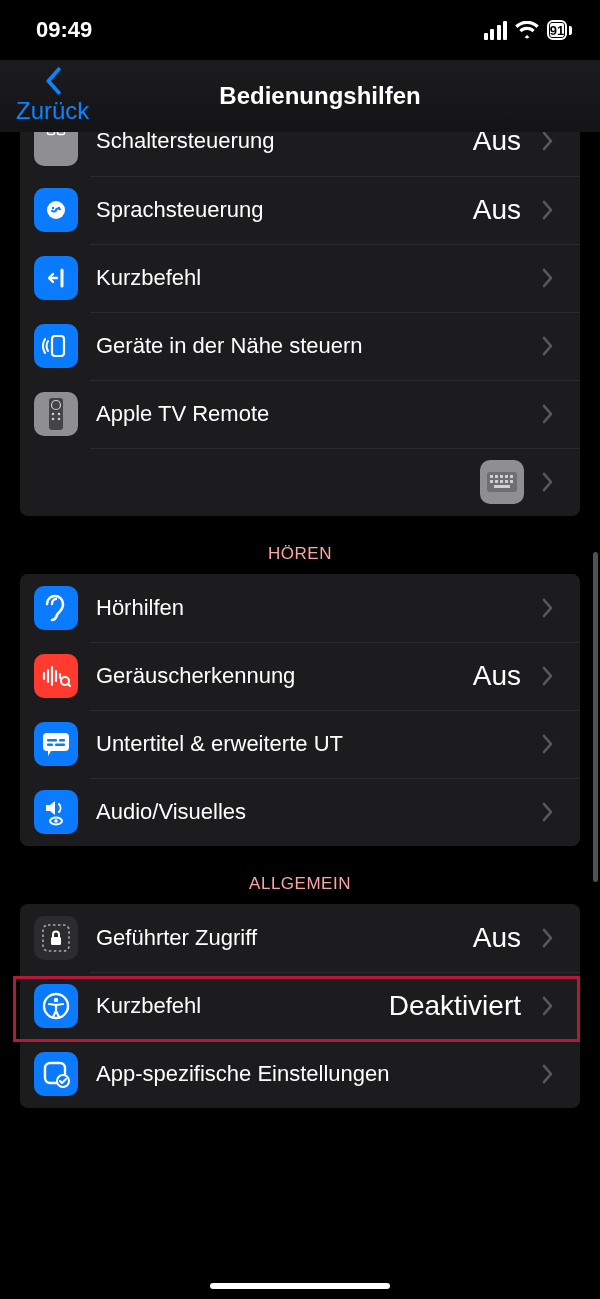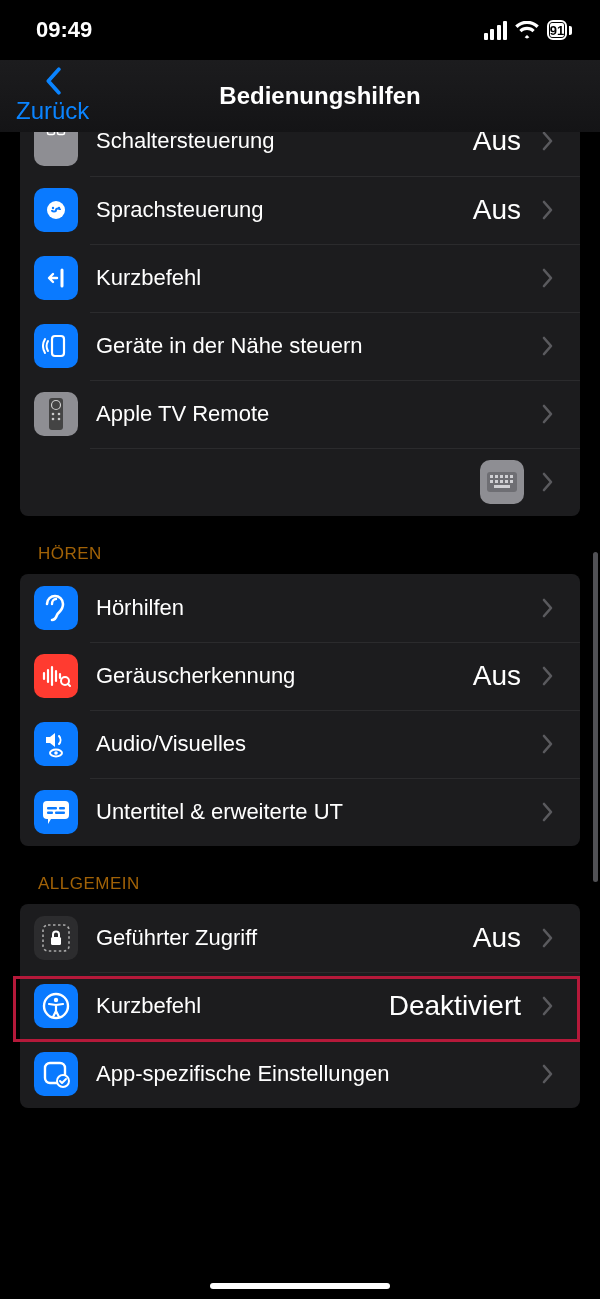--- a/index.html
+++ b/index.html
@@ -24,21 +24,21 @@
   .nav-back { display:flex; align-items:center; gap:2px; color:#0a84ff; font-size:24px;flex-direction:column; }
   .nav-back svg { display:block; }
   .nav-title { position:absolute; left:0; right:0; text-align:center; font-size:24px; font-weight:600; pointer-events:none;padding-left:40px; }
 
   
   .content { height: calc(1299px - 60px - 72px); overflow:hidden; position:relative; }
   .inner { padding: 0 20px 60px 20px; }
 
   .group { background:#1c1c1e; border-radius: 8px; overflow:hidden; }
   .group.first { border-top-left-radius:0; border-top-right-radius:0; margin-top:0; }
-  .group-header { color:#a16207; font-size:17px; letter-spacing: 0.5px; text-transform: uppercase; padding: 28px 18px 10px 18px; }
+  .group-header { color:#fca5a5; font-size:17px; letter-spacing: 0.5px; text-transform: uppercase; padding: 28px 18px 10px 18px; text-align: center; }
 
   .row { display:flex; align-items:center; min-height: 68px; padding: 10px 27px 10px 14px; position:relative;justify-content:flex-end; }
   .row + .row::before { content:""; position:absolute; top:0; left:70px; right:0; height:1px; background:#3a3a3c; opacity:0.5; }
   .icon-wrap { width:44px; height:44px; border-radius:10px; display:flex; align-items:center; justify-content:center; flex-shrink:0; margin-right:18px; }
   .ic-blue { background:#0a7aff; }
   .ic-gray { background:#8e8e93; }
   .ic-red { background:#ff3b30; }
   .ic-dark { background:#2c2c2e; }
   .row-label { font-size:22px; flex:1; color:#fff; }
   .row-detail { font-size:28px; color:#ffffff; margin-right:21px; }
@@ -221,48 +221,48 @@
               </svg>
           </div>
           <div class="row-label">Geräuscherkennung</div>
           <div class="row-detail">Aus</div>
           <svg class="chevron" width="11" height="20" viewBox="0 0 11 20">
               <path d="M2 2l7 8-7 8" stroke="currentColor" stroke-width="2.6" fill="none" stroke-linecap="round" stroke-linejoin="round"></path>
             </svg>
         </div>
         <div class="row">
           <div class="icon-wrap ic-blue">
-            <svg width="28" height="30" viewBox="0 0 28 30">
-                <path d="M4 8v6h4l5 4V4L8 8H4z" fill="#fff"></path>
-                <path d="M17 7a6 6 0 0 1 0 8" stroke="#fff" stroke-width="2" fill="none" stroke-linecap="round"></path>
-                <ellipse cx="14" cy="24" rx="6" ry="3.5" fill="none" stroke="#fff" stroke-width="2"></ellipse>
-                <circle cx="14" cy="24" r="1.8" fill="#fff"></circle>
-              </svg>
-          </div>
-          <div class="row-label">Audio/Visuelles</div>
-          <svg class="chevron" width="11" height="20" viewBox="0 0 11 20">
-              <path d="M2 2l7 8-7 8" stroke="currentColor" stroke-width="2.6" fill="none" stroke-linecap="round" stroke-linejoin="round"></path>
-            </svg>
-        </div>
-        <div class="row">
-          <div class="icon-wrap ic-blue">
             <svg width="30" height="26" viewBox="0 0 30 26">
                 <rect x="2" y="2" width="26" height="18" rx="4" fill="#fff"></rect>
                 <path d="M10 20l-3 5v-5" fill="#fff"></path>
                 <rect x="6" y="8" width="10" height="2.5" rx="1" fill="#0a7aff"></rect>
                 <rect x="18" y="8" width="6" height="2.5" rx="1" fill="#0a7aff"></rect>
                 <rect x="6" y="12.5" width="6" height="2.5" rx="1" fill="#0a7aff"></rect>
                 <rect x="14" y="12.5" width="10" height="2.5" rx="1" fill="#0a7aff"></rect>
               </svg>
           </div>
           <div class="row-label">Untertitel &amp; erweiterte UT</div>
           <svg class="chevron" width="11" height="20" viewBox="0 0 11 20">
               <path d="M2 2l7 8-7 8" stroke="currentColor" stroke-width="2.6" fill="none" stroke-linecap="round" stroke-linejoin="round"></path>
             </svg>
         </div>
+        <div class="row">
+          <div class="icon-wrap ic-blue">
+            <svg width="28" height="30" viewBox="0 0 28 30">
+                <path d="M4 8v6h4l5 4V4L8 8H4z" fill="#fff"></path>
+                <path d="M17 7a6 6 0 0 1 0 8" stroke="#fff" stroke-width="2" fill="none" stroke-linecap="round"></path>
+                <ellipse cx="14" cy="24" rx="6" ry="3.5" fill="none" stroke="#fff" stroke-width="2"></ellipse>
+                <circle cx="14" cy="24" r="1.8" fill="#fff"></circle>
+              </svg>
+          </div>
+          <div class="row-label">Audio/Visuelles</div>
+          <svg class="chevron" width="11" height="20" viewBox="0 0 11 20">
+              <path d="M2 2l7 8-7 8" stroke="currentColor" stroke-width="2.6" fill="none" stroke-linecap="round" stroke-linejoin="round"></path>
+            </svg>
+        </div>
       </div>
 
       <div class="group-header">Allgemein</div>
       <div class="group" style="position:relative;">
         <div class="row">
           <div class="icon-wrap ic-dark">
             <svg width="34" height="34" viewBox="0 0 34 34">
                 <rect x="4" y="4" width="26" height="26" rx="5" fill="none" stroke="#aaa" stroke-width="1.6" stroke-dasharray="2.5 2.5"></rect>
                 <rect x="12" y="16" width="10" height="8" rx="1.5" fill="#fff"></rect>
                 <path d="M14 16v-2.5a3 3 0 0 1 6 0V16" fill="none" stroke="#fff" stroke-width="2"></path>

